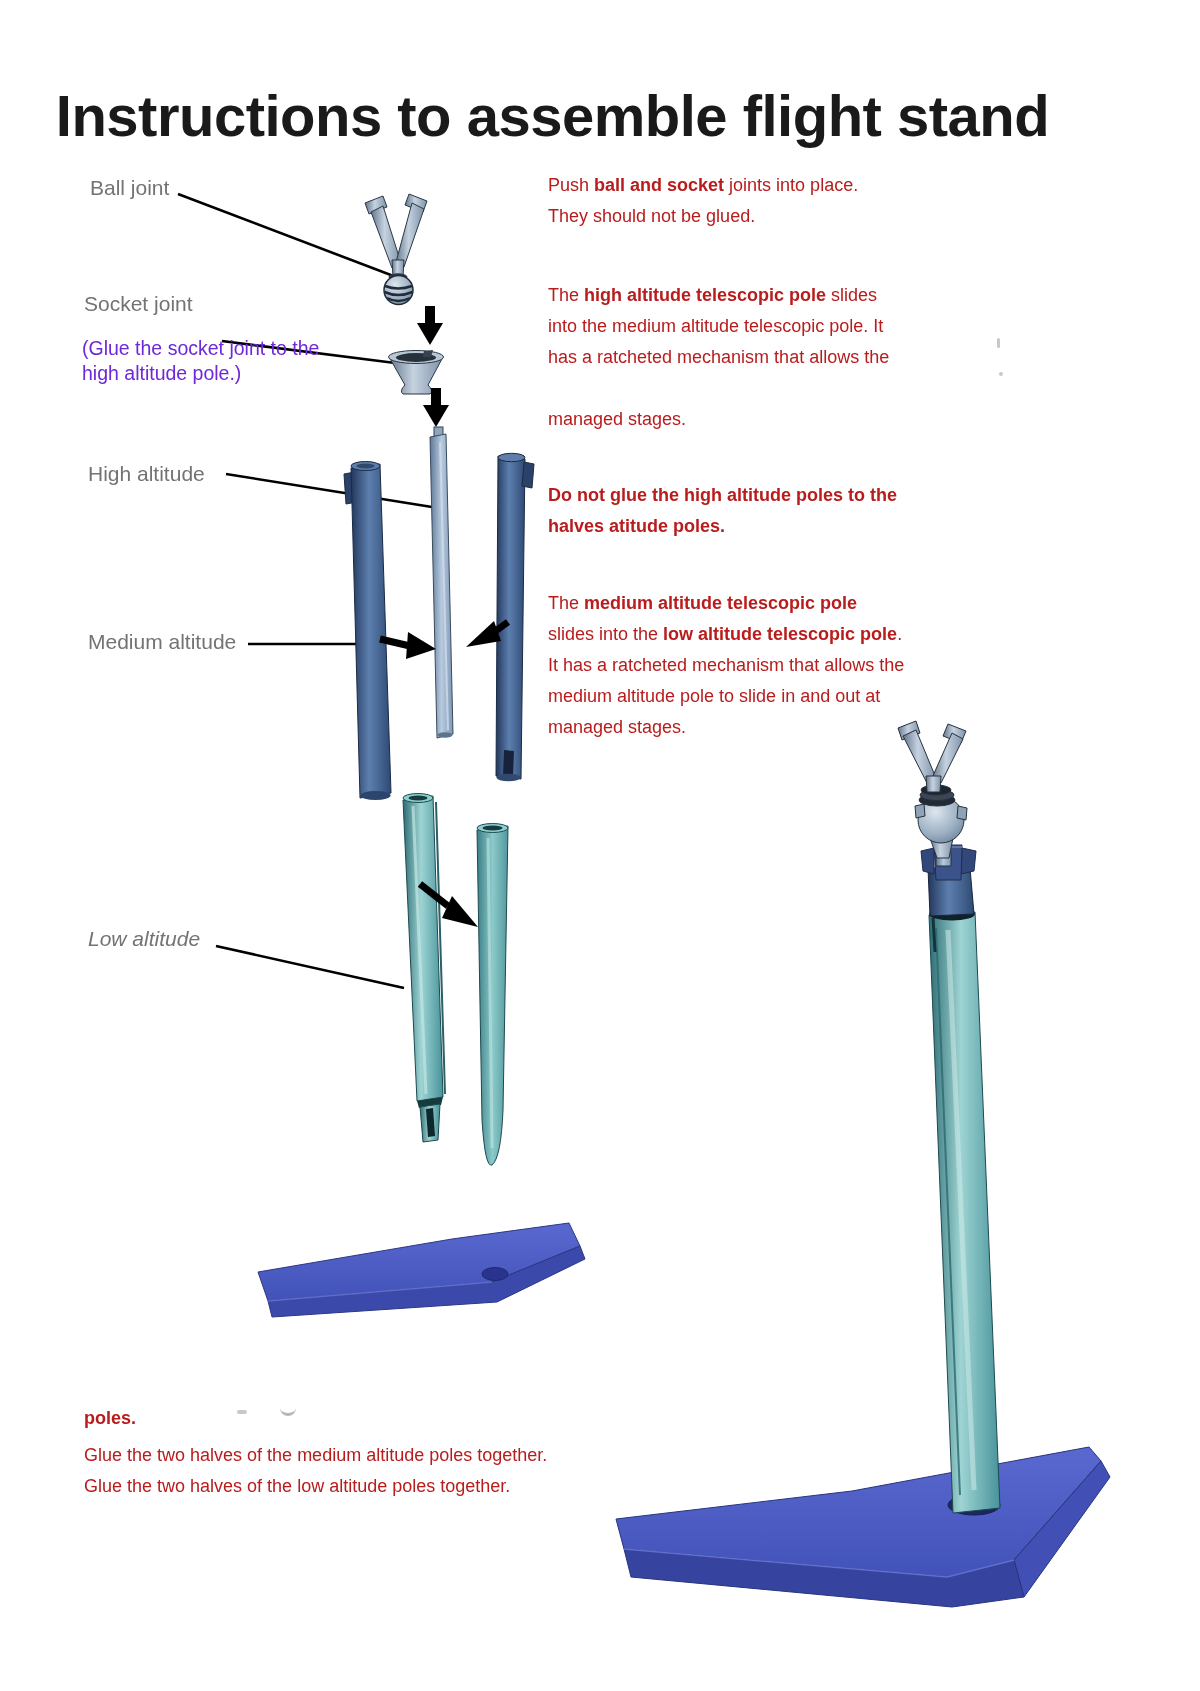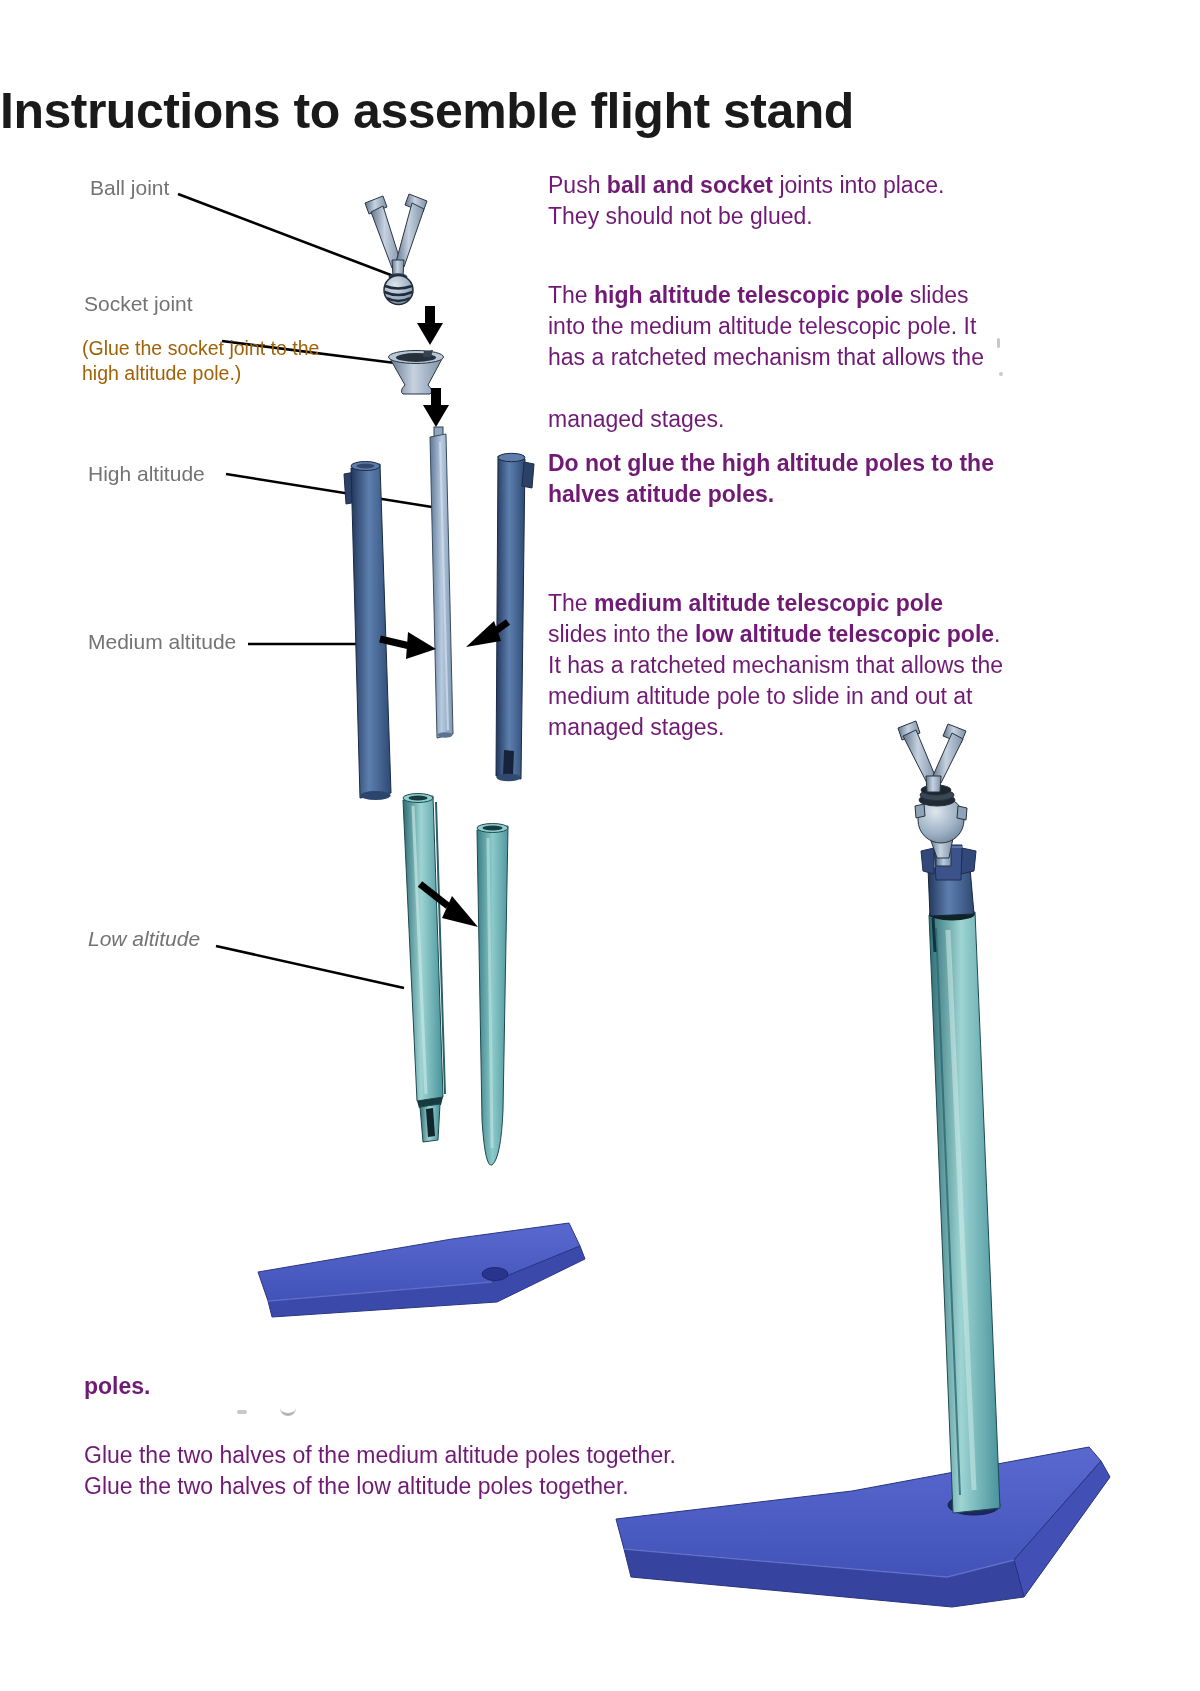--- a/index.html
+++ b/index.html
@@ -3,27 +3,27 @@
 <meta charset="utf-8">
 <style>
   html,body{margin:0;padding:0;background:#e8e8e8;}
   .page{
     position:relative;width:1200px;height:1691px;background:#ffffff;
     font-family:"Liberation Sans", sans-serif;color:#111;overflow:hidden;
     margin:0 auto;
   }
   .abs{position:absolute;}
   #page-title{
-    left:0;top:82px;width:1105px;text-align:left;
-    font-size:50px;font-weight:bold;letter-spacing:-0.5px;color:#1a1a1a;
+    left:0;top:82px;width:1105px;text-align:center;
+    font-size:58px;font-weight:bold;letter-spacing:-0.5px;color:#1a1a1a;
   }
   .part-label{font-size:21px;color:#737373;white-space:nowrap;}
-  .part-note{font-size:19.5px;color:#a16207;width:250px;line-height:25px;}
-  .para{font-size:23px;line-height:31px;color:#701a75;width:600px;}
-  .para.bold-para{font-weight:bold;}
+  .part-note{font-size:19.5px;color:#6d28d9;width:250px;line-height:25px;}
+  .para{font-size:18px;line-height:31px;color:#b91c1c;width:600px;}
+  .para.bold-para{font-weight:bold;margin-top:32px;}
   .b{font-weight:bold;}
   .bottom-para{width:800px;}
   svg{position:absolute;left:0;top:0;}
   .artifact{position:absolute;background:#9a9a9a;opacity:.55;border-radius:2px;}
 </style>
 </head>
 <body>
 
 <div class="page">
 

